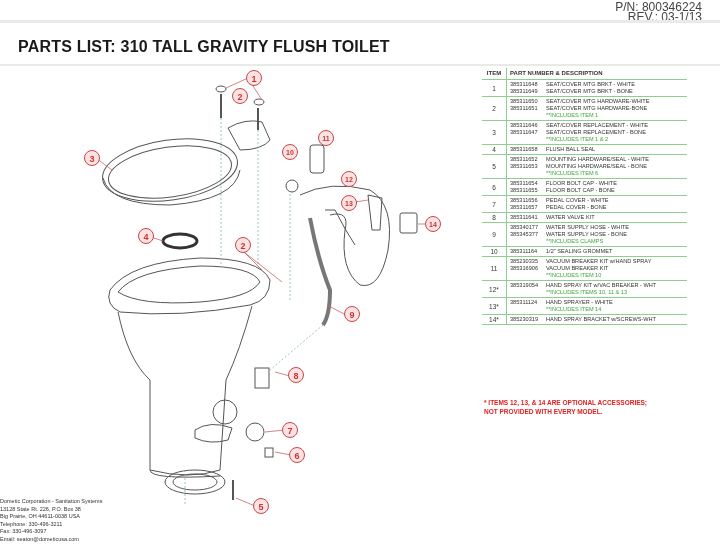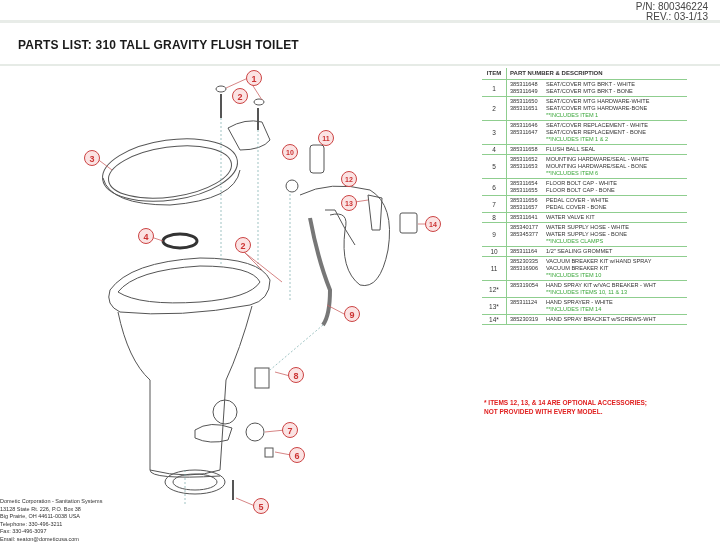--- a/index.html
+++ b/index.html
@@ -1,19 +1,19 @@
 <!DOCTYPE html>
 <html><head>
 <meta charset="utf-8">
 <style>
   html, body { margin:0; padding:0; background:#ffffff; }
   body { width:720px; height:550px; position:relative; overflow:hidden; font-family:"Liberation Sans", sans-serif; color:#222; }
-  .pn { position:absolute; right:12px; top:2px; font-size:10px; line-height:10px; text-align:right; color:#444; }
+  .pn { position:absolute; right:18px; top:2px; font-size:12px; line-height:10px; text-align:right; color:#444; }
   .topline { position:absolute; left:0; top:20px; width:720px; height:3px; background:#e8ece8; }
-  .title { position:absolute; left:18px; top:38px; font-size:12px; font-weight:bold; letter-spacing:0.2px; color:#1a1a1a;text-align:right; }
+  .title { position:absolute; left:18px; top:38px; font-size:16px; font-weight:bold; letter-spacing:0.2px; color:#1a1a1a;text-align:right; }
   .titleline { position:absolute; left:0; top:64px; width:720px; height:2px; background:#e6ebe6; }
 
   .diagram { position:absolute; left:0; top:66px; width:470px; height:440px; }
   .callout { position:absolute; width:16px; height:16px; border-radius:50%; border:1.3px solid #c44; background:#fbe3e3; color:#c33; font-size:9px; font-weight:bold; text-align:center; line-height:16px; box-sizing:border-box; }
 
   table.parts { position:absolute; left:482px; top:68px; width:205px; border-collapse:collapse; font-size:5.6px; line-height:7px; }
   table.parts th { font-weight:bold; text-align:left; padding:2px 3px; border-bottom:1px solid #8fce8f; color:#333; font-size:6px; }
   table.parts td { padding:1px 3px; vertical-align:middle; color:#333; border-bottom:1px solid #8fce8f; }
   table.parts td.item { width:18px; text-align:center; border-right:1px solid #8fce8f; font-size:6.5px; }
   table.parts th.item { border-right:1px solid #8fce8f; text-align:center; }

